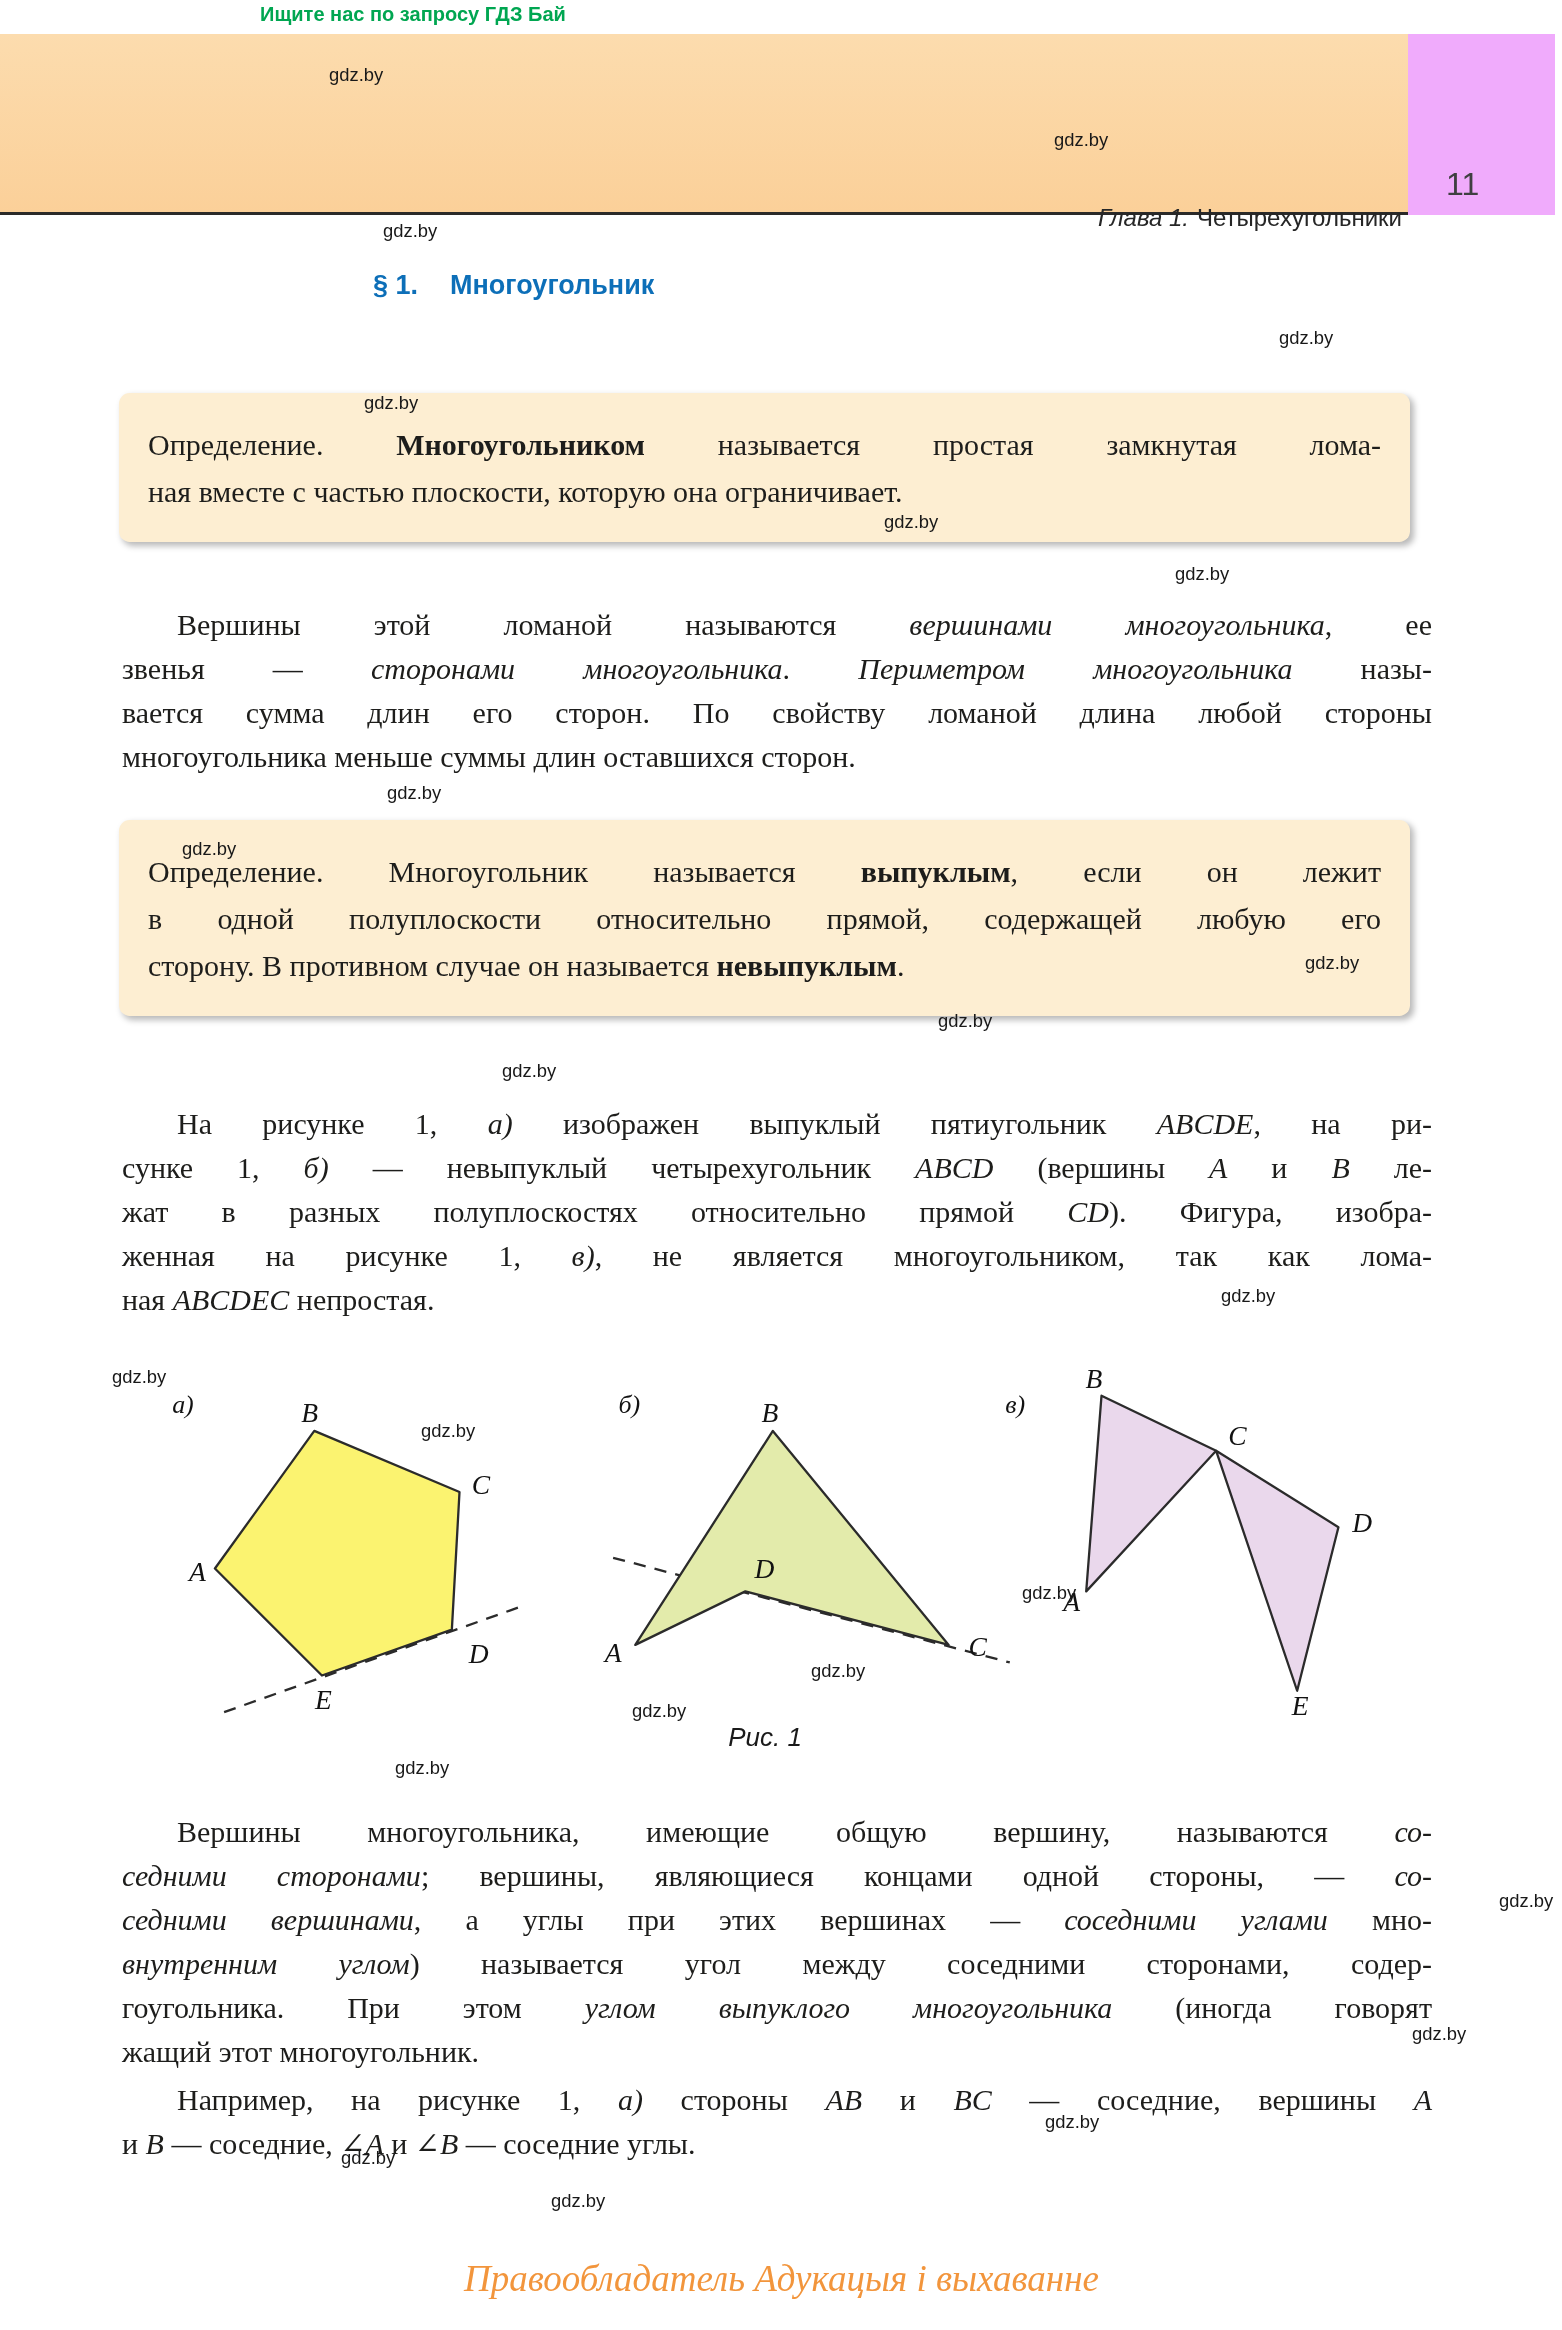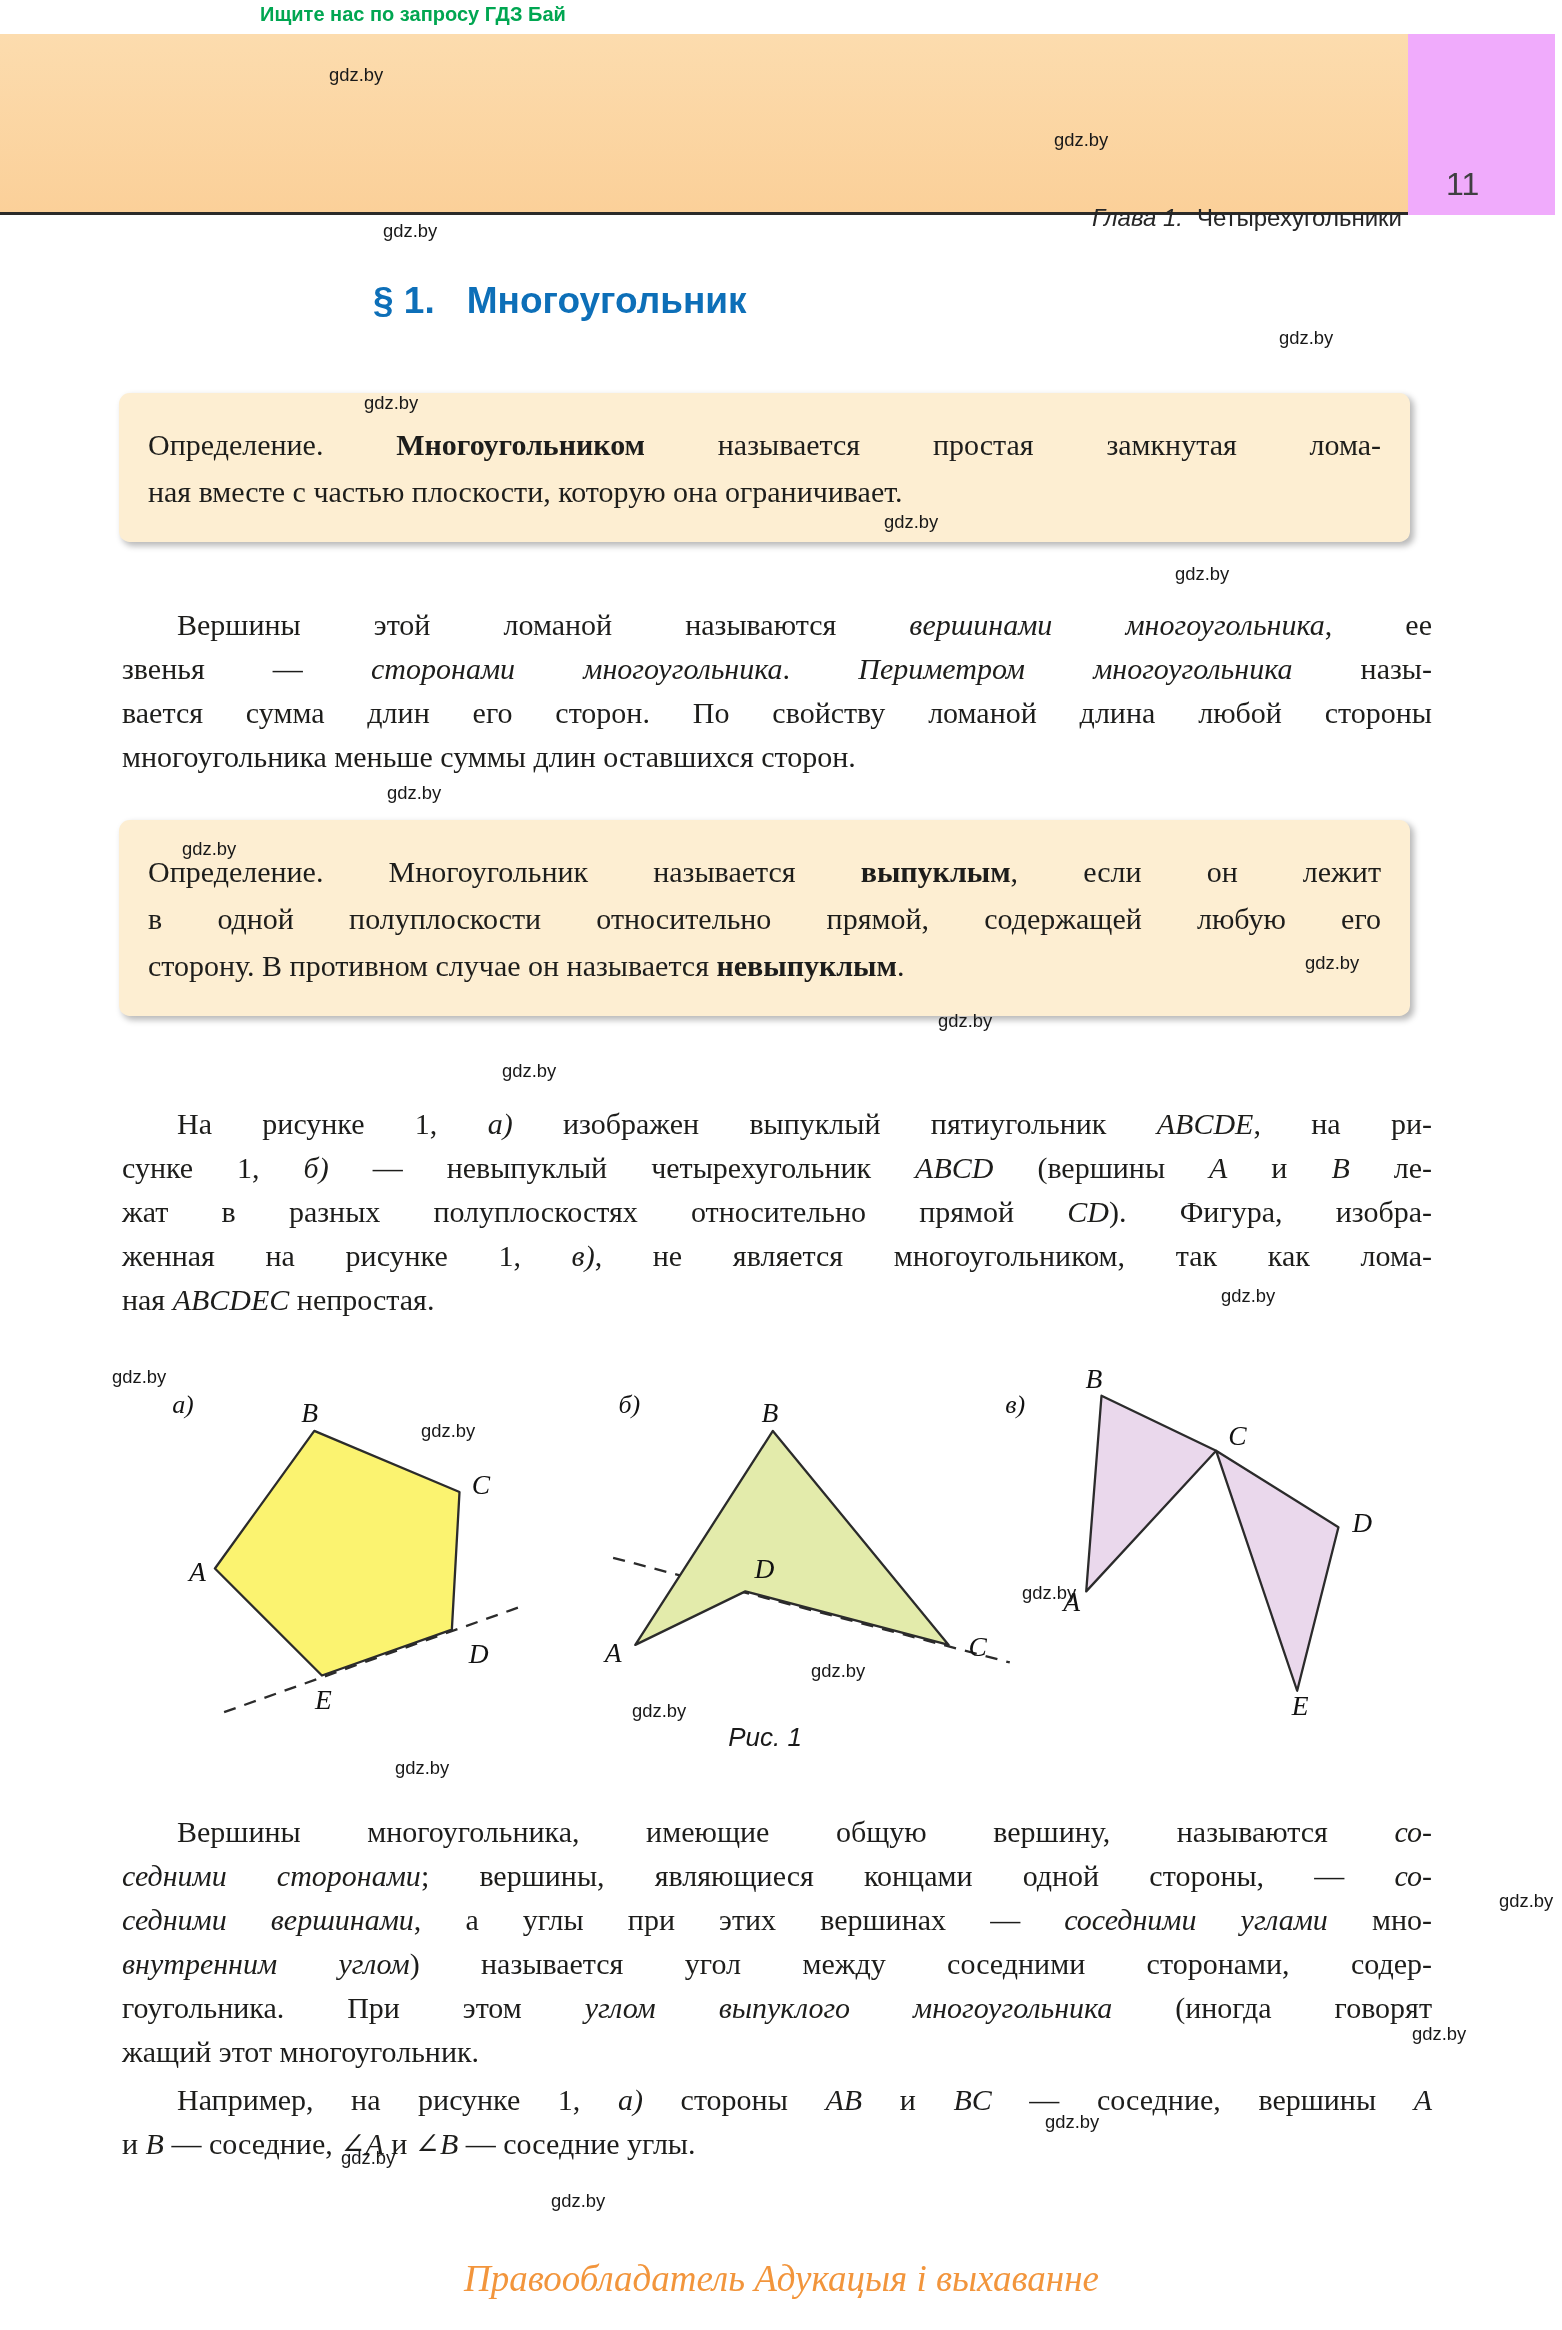--- a/index.html
+++ b/index.html
@@ -13,31 +13,31 @@
   }
   .band {
     position:absolute; top:34px; left:0; width:1563px; height:181px;
     background:linear-gradient(#fcdcae,#fbd099);
     border-bottom:3.1px solid #2b2a29; box-sizing:border-box;
   }
   .chapter {
     position:absolute; top:170px; right:161px;
     font-family:"Liberation Sans","DejaVu Sans",sans-serif; font-size:24px; color:#262626;
   }
-  .chap-i { font-style:italic; margin-right:14px; }
+  .chap-i { font-style:italic; margin-right:8px; }
   .page-box {
     position:absolute; top:34px; right:0; width:147px; height:181px; background:#f0abfc;
   }
   .pnum {
     position:absolute; left:38px; bottom:12.2px;
     font-family:"Liberation Sans","DejaVu Sans",sans-serif; font-size:32px; color:#3f3f41;
   }
   .section-title {
-    position:absolute; top:280px; left:373px;
-    font-family:"Liberation Sans","DejaVu Sans",sans-serif; font-weight:700; font-size:37px; color:#0d6fb8;text-align:center;
+    position:absolute; top:270px; left:373px;
+    font-family:"Liberation Sans","DejaVu Sans",sans-serif; font-weight:700; font-size:27px; color:#0d6fb8;text-align:center;
   }
   .stgap { margin-left:32px; }
   .defbox {
     position:absolute; left:119px; width:1291px; box-sizing:border-box;
     background:#fdeed2; border-radius:10.7px; padding:27.5px 29px;
     box-shadow:3.1px 3.8px 6.9px rgba(0,0,0,0.28);
     font-size:30px;
   }
   .defbox .tline { line-height:47px; }
   .def1 { top:393px; }

